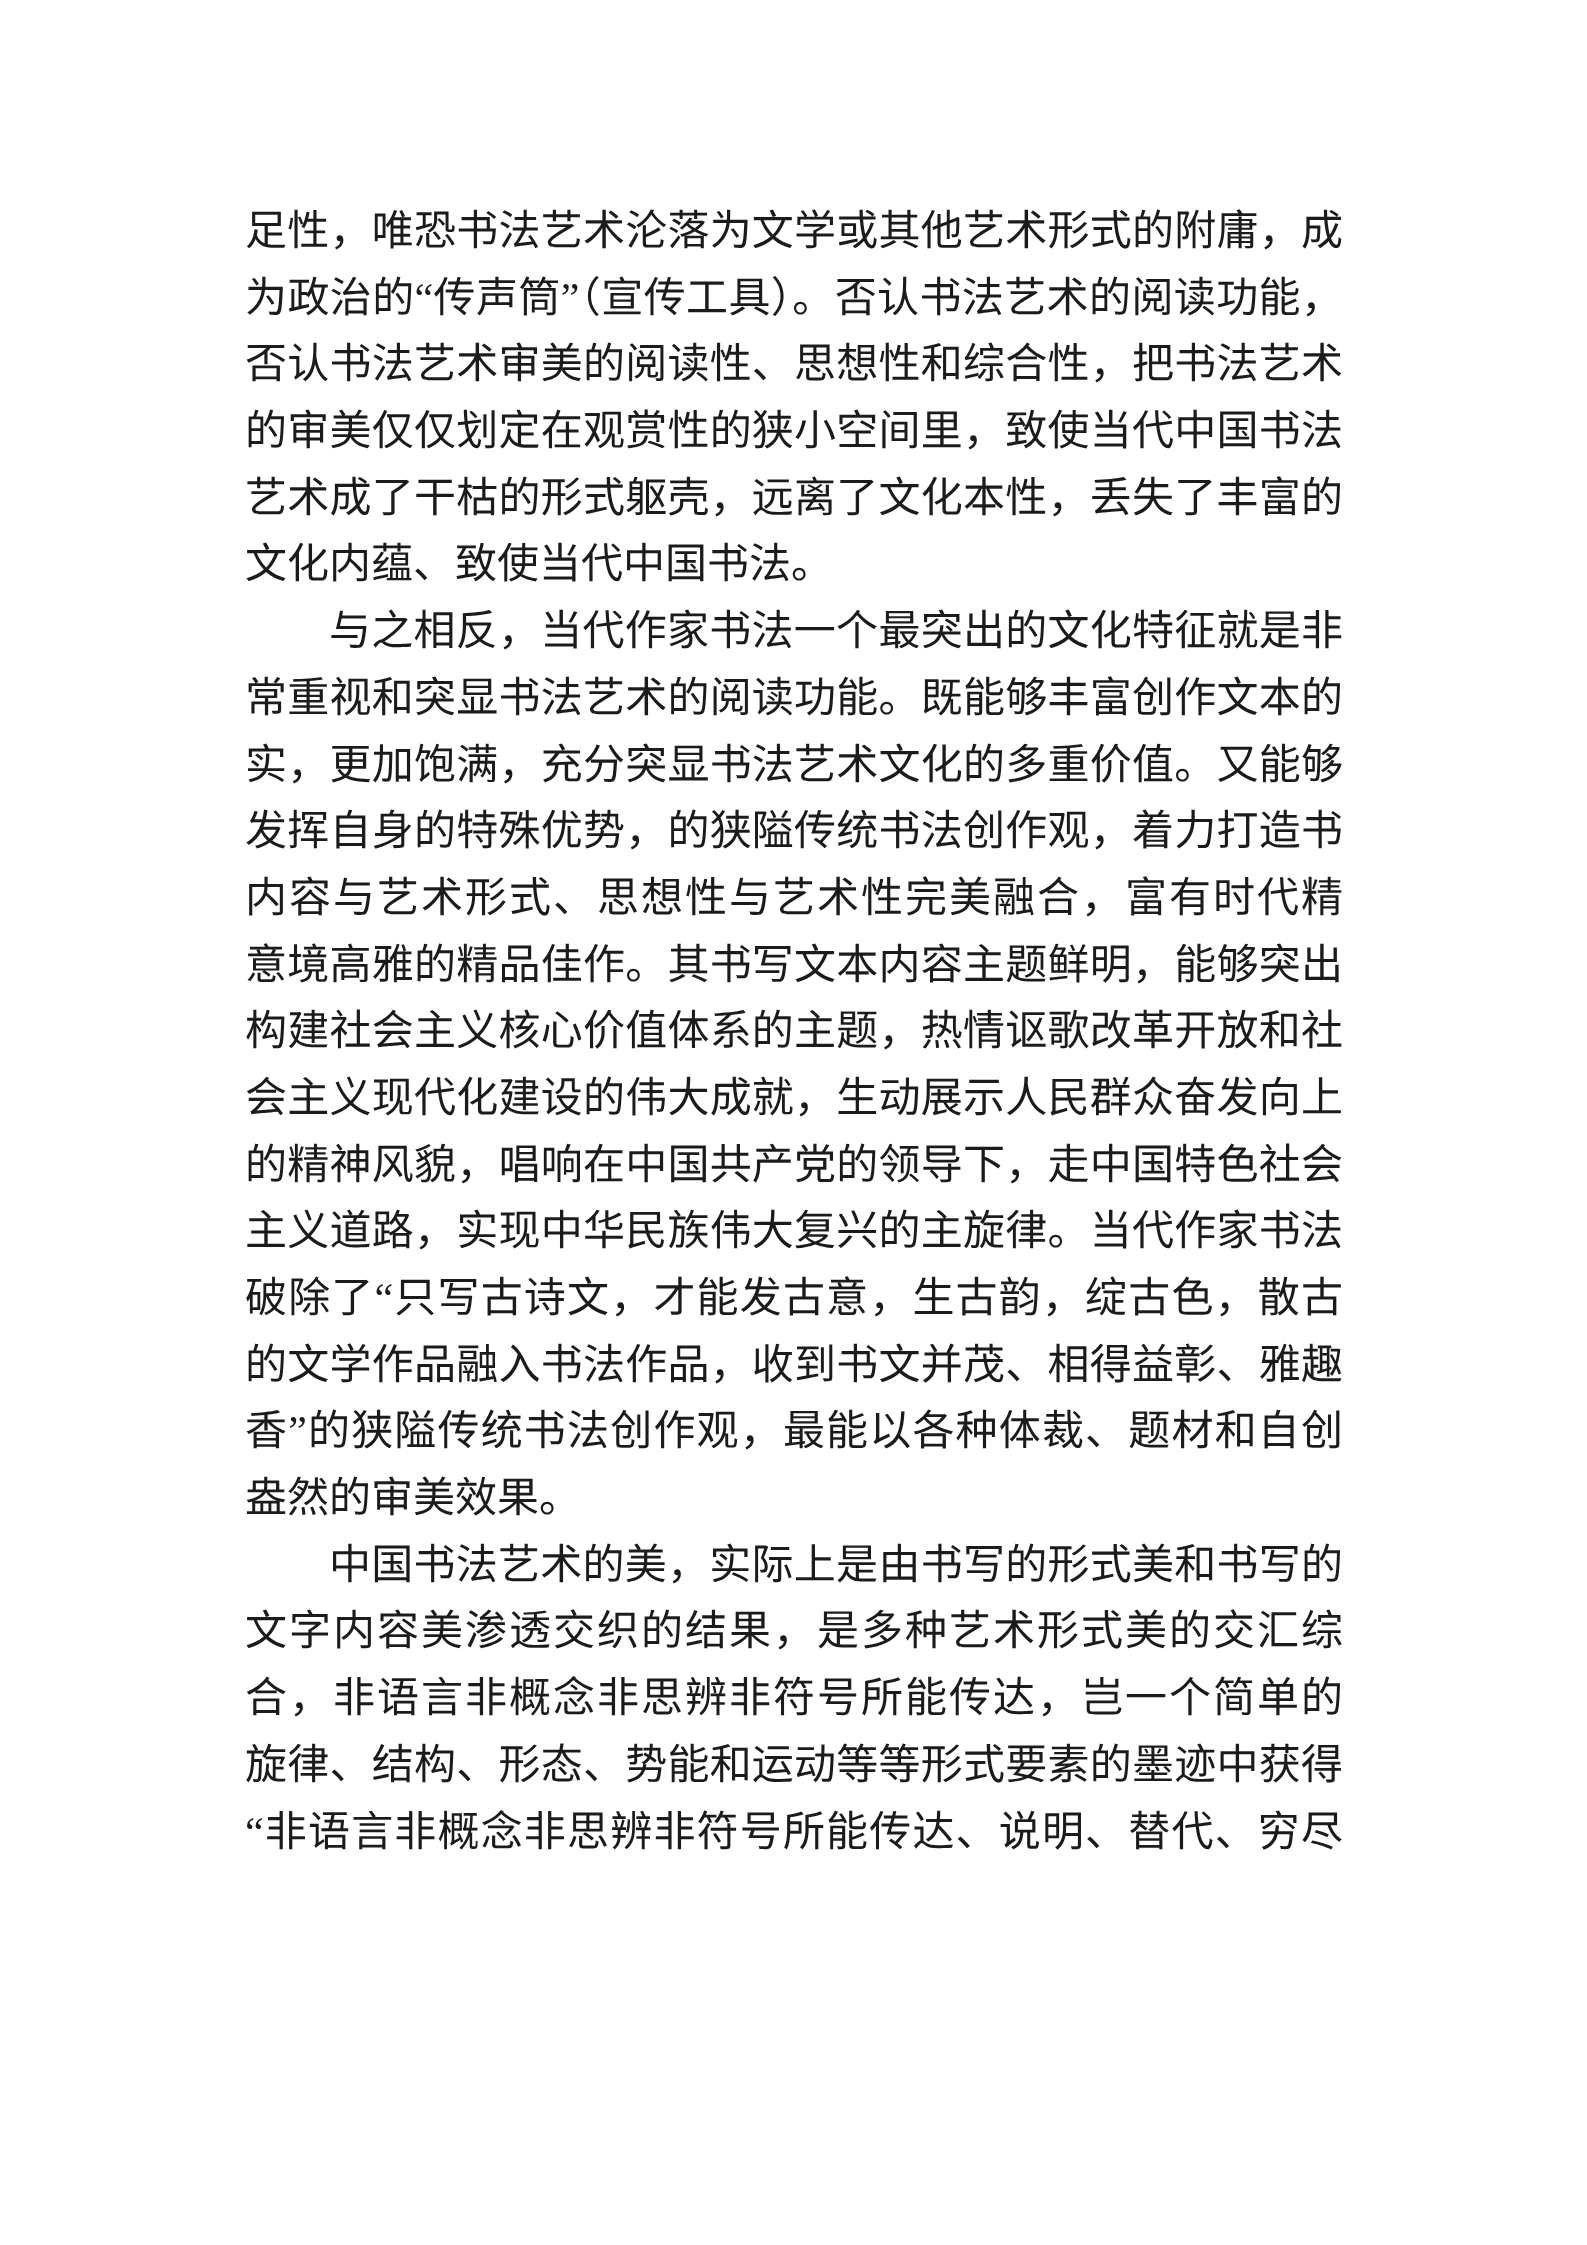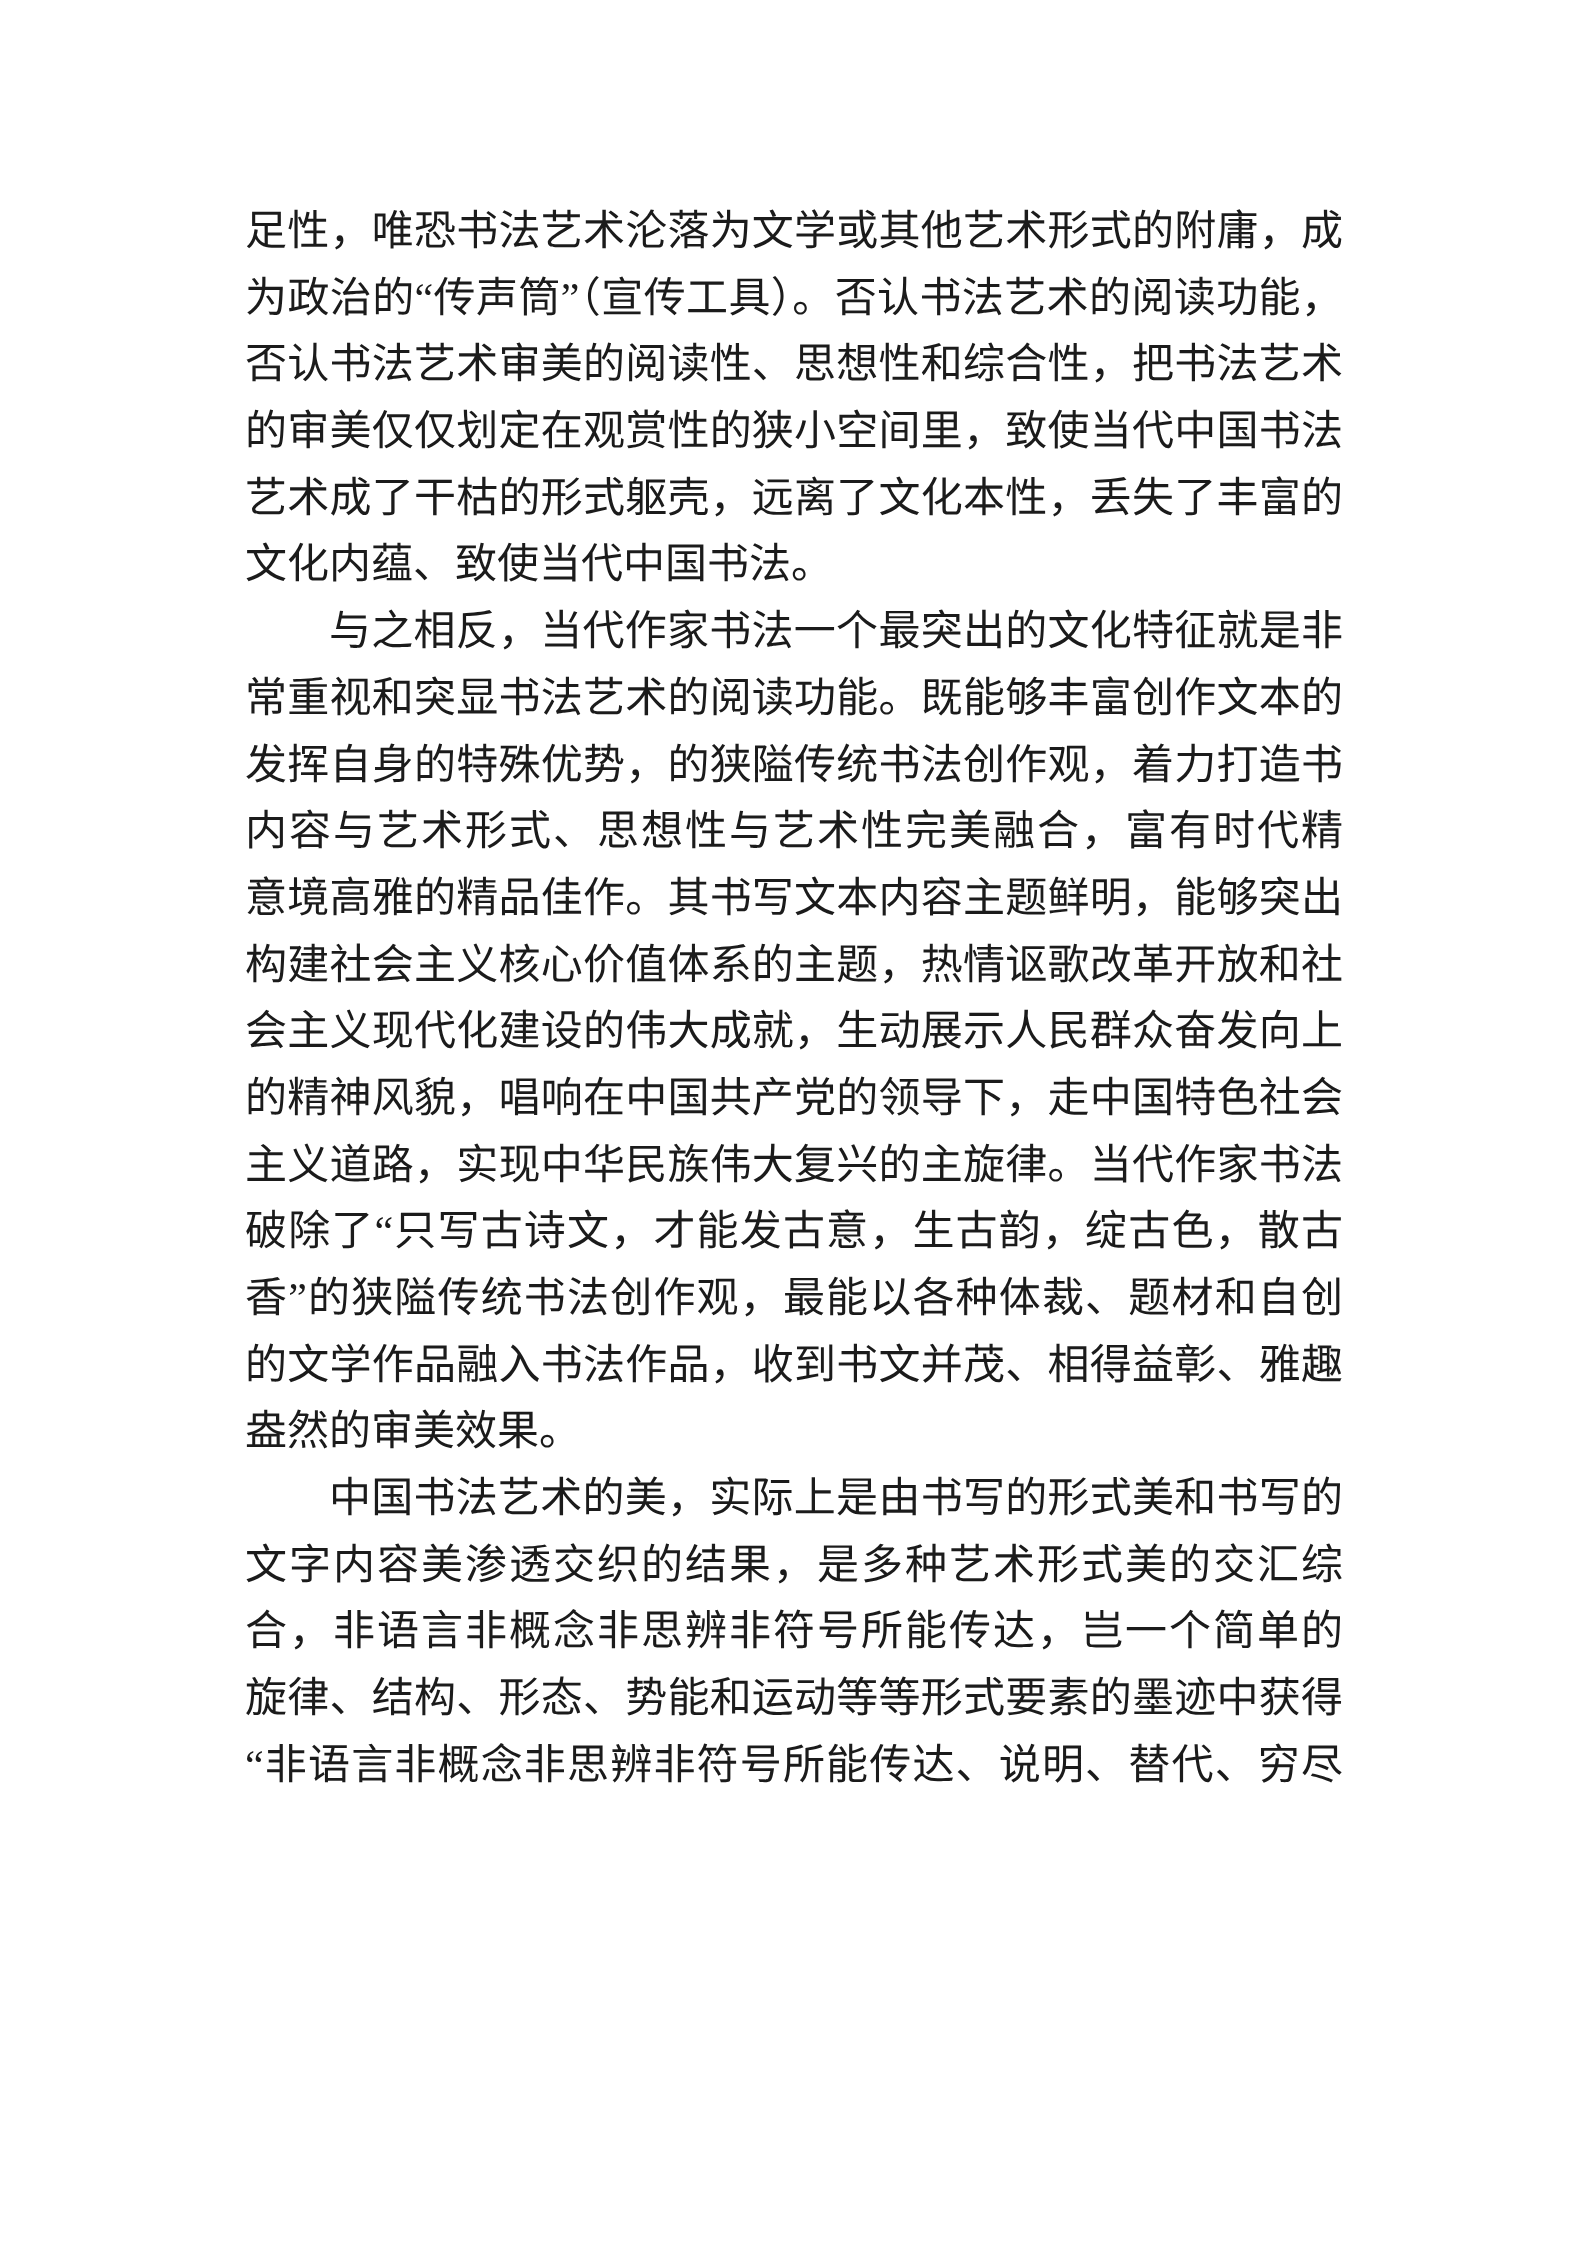--- a/index.html
+++ b/index.html
@@ -53,30 +53,31 @@
         <div class="line fill">足性，唯恐书法艺术沦落为文学或其他艺术形式的附庸，成</div>
         <div class="line fill">为政治的“传声筒”（宣传工具）。否认书法艺术的阅读功能，</div>
         <div class="line fill">否认书法艺术审美的阅读性、思想性和综合性，把书法艺术</div>
         <div class="line fill">的审美仅仅划定在观赏性的狭小空间里，致使当代中国书法</div>
         <div class="line fill">艺术成了干枯的形式躯壳，远离了文化本性，丢失了丰富的</div>
         <div class="line">文化内蕴、致使当代中国书法。</div>
       </div>
       <div class="paragraph">
         <div class="line fill indent">与之相反，当代作家书法一个最突出的文化特征就是非</div>
         <div class="line fill">常重视和突显书法艺术的阅读功能。既能够丰富创作文本的</div>
+        <div class="line fill">实，更加饱满，充分突显书法艺术文化的多重价值。又能够</div>
         <div class="line fill">发挥自身的特殊优势，的狭隘传统书法创作观，着力打造书写</div>
         <div class="line fill">内容与艺术形式、思想性与艺术性完美融合，富有时代精神、</div>
         <div class="line fill">意境高雅的精品佳作。其书写文本内容主题鲜明，能够突出</div>
         <div class="line fill">构建社会主义核心价值体系的主题，热情讴歌改革开放和社</div>
         <div class="line fill">会主义现代化建设的伟大成就，生动展示人民群众奋发向上</div>
         <div class="line fill">的精神风貌，唱响在中国共产党的领导下，走中国特色社会</div>
         <div class="line fill">主义道路，实现中华民族伟大复兴的主旋律。当代作家书法</div>
         <div class="line fill">破除了“只写古诗文，才能发古意，生古韵，绽古色，散古</div>
+        <div class="line fill">的文学作品融入书法作品，收到书文并茂、相得益彰、雅趣</div>
         <div class="line fill">香”的狭隘传统书法创作观，最能以各种体裁、题材和自创</div>
-        <div class="line fill">的文学作品融入书法作品，收到书文并茂、相得益彰、雅趣</div>
         <div class="line">盎然的审美效果。</div>
       </div>
       <div class="paragraph">
         <div class="line fill indent">中国书法艺术的美，实际上是由书写的形式美和书写的</div>
         <div class="line fill">文字内容美渗透交织的结果，是多种艺术形式美的交汇综</div>
         <div class="line fill">合，非语言非概念非思辨非符号所能传达，岂一个简单的</div>
         <div class="line fill">旋律、结构、形态、势能和运动等等形式要素的墨迹中获得</div>
         <div class="line fill">“非语言非概念非思辨非符号所能传达、说明、替代、穷尽</div>
       </div>
     </div>

